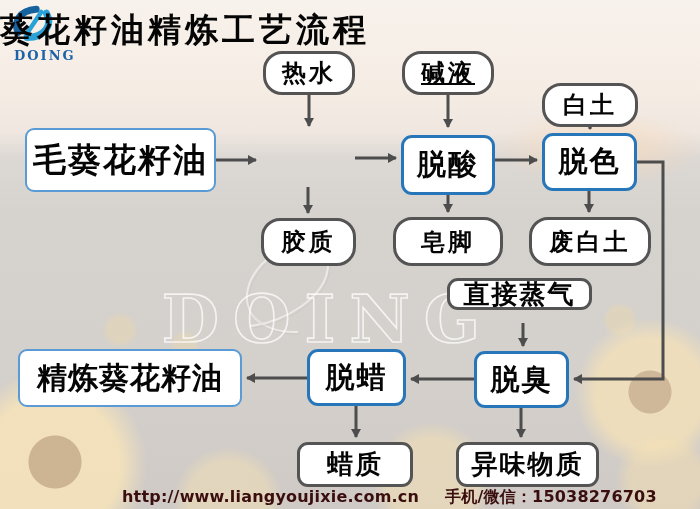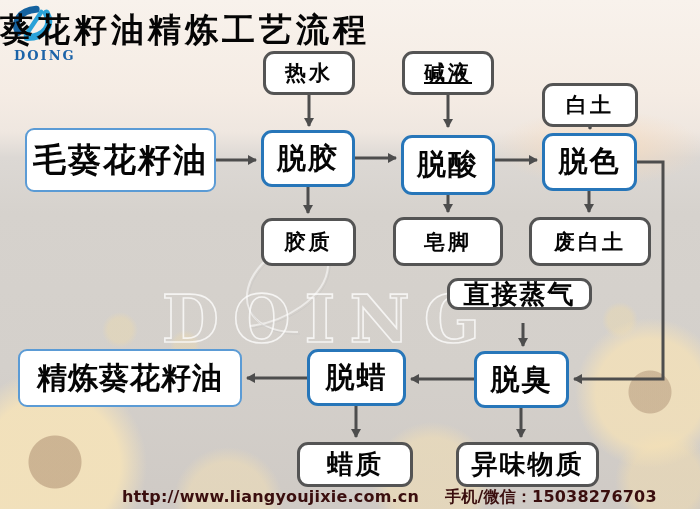--- a/index.html
+++ b/index.html
@@ -41,21 +41,21 @@
     position:absolute;box-sizing:border-box;
     background:#ffffff;
     display:flex;align-items:center;justify-content:center;
     font-family:"DejaVu Serif","Liberation Serif",serif;
     font-weight:bold;color:#050505;white-space:nowrap;
     border-radius:11px;
   }
   .node-gray{border:3px solid #545454;}
   .node-blue{border:3px solid #2776b9;}
   .node-blue-thin{border:2px solid #5b9bd5;border-radius:9px;}
-  .fz27{font-size:21px;letter-spacing:3px;}
+  .fz27{font-size:24px;letter-spacing:3px;border-radius:19px;}
   .fz29{font-size:29px;letter-spacing:2px;}
   .fz26{font-size:26px;letter-spacing:2px;}
   .fz33{font-size:33px;letter-spacing:2px;}
   .fz30{font-size:30px;letter-spacing:1px;}
   .footer{
     position:absolute;left:122px;top:487px;
     font-size:16px;font-weight:bold;color:#3a0e0e;
     white-space:nowrap;letter-spacing:0.2px;
   }
   .footer .gap{display:inline-block;width:26px;}
@@ -106,21 +106,20 @@
       <path d="M356,406 L356,437" marker-end="url(#arr)"></path>
       <path d="M521,408 L521,437" marker-end="url(#arr)"></path>
     </g>
   </svg>
 
   <div class="node node-gray fz27" style="left:263px;top:51px;width:92px;height:44px;">热水</div>
   <div class="node node-gray fz27" style="left:402px;top:51px;width:92px;height:44px;text-decoration:underline;">碱液</div>
   <div class="node node-gray fz27" style="left:542px;top:51px;width:96px;height:44px;margin-top:32px;">白土</div>
 
   <div class="node node-blue-thin fz33" style="left:25px;top:128px;width:191px;height:64px;">毛葵花籽油</div>
-  <div class="node node-blue fz29" style="left:261px;top:130px;width:94px;height:57px;">脱胶</div>
   <div class="node node-blue fz29" style="left:401px;top:135px;width:94px;height:60px;">脱酸</div>
   <div class="node node-blue fz29" style="left:542px;top:133px;width:95px;height:58px;">脱色</div>
 
   <div class="node node-gray fz27" style="left:261px;top:218px;width:95px;height:48px;">胶质</div>
   <div class="node node-gray fz27" style="left:393px;top:217px;width:110px;height:49px;">皂脚</div>
   <div class="node node-gray fz27" style="left:529px;top:217px;width:122px;height:49px;">废白土</div>
 
   <div class="node node-gray fz26" style="left:447px;top:278px;width:145px;height:32px;">直接蒸气</div>
 
   <div class="node node-blue-thin fz30" style="left:18px;top:349px;width:224px;height:58px;">精炼葵花籽油</div>

